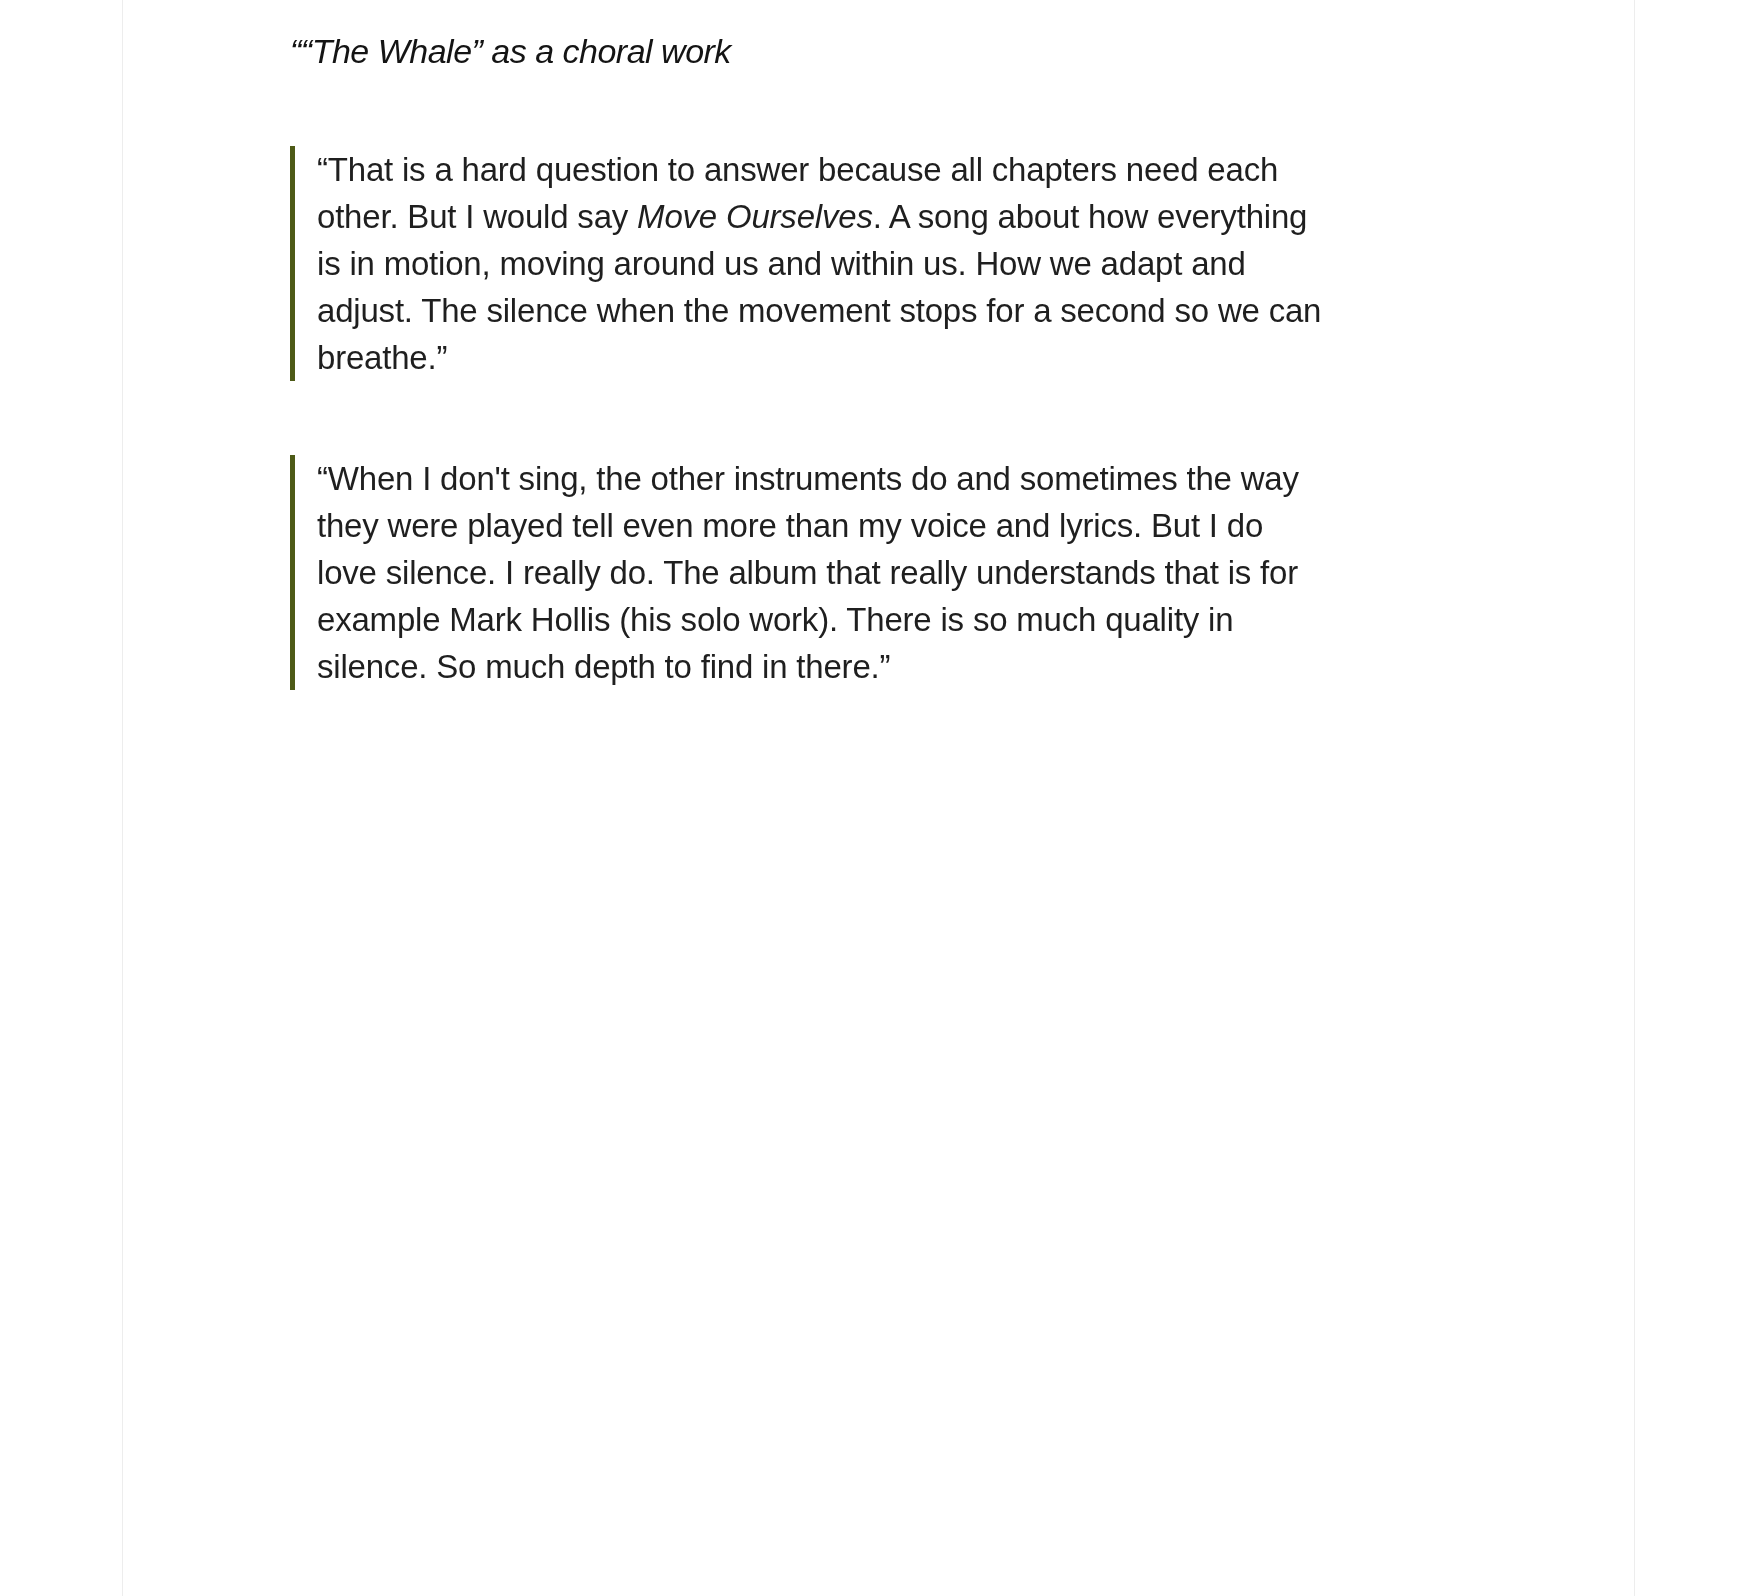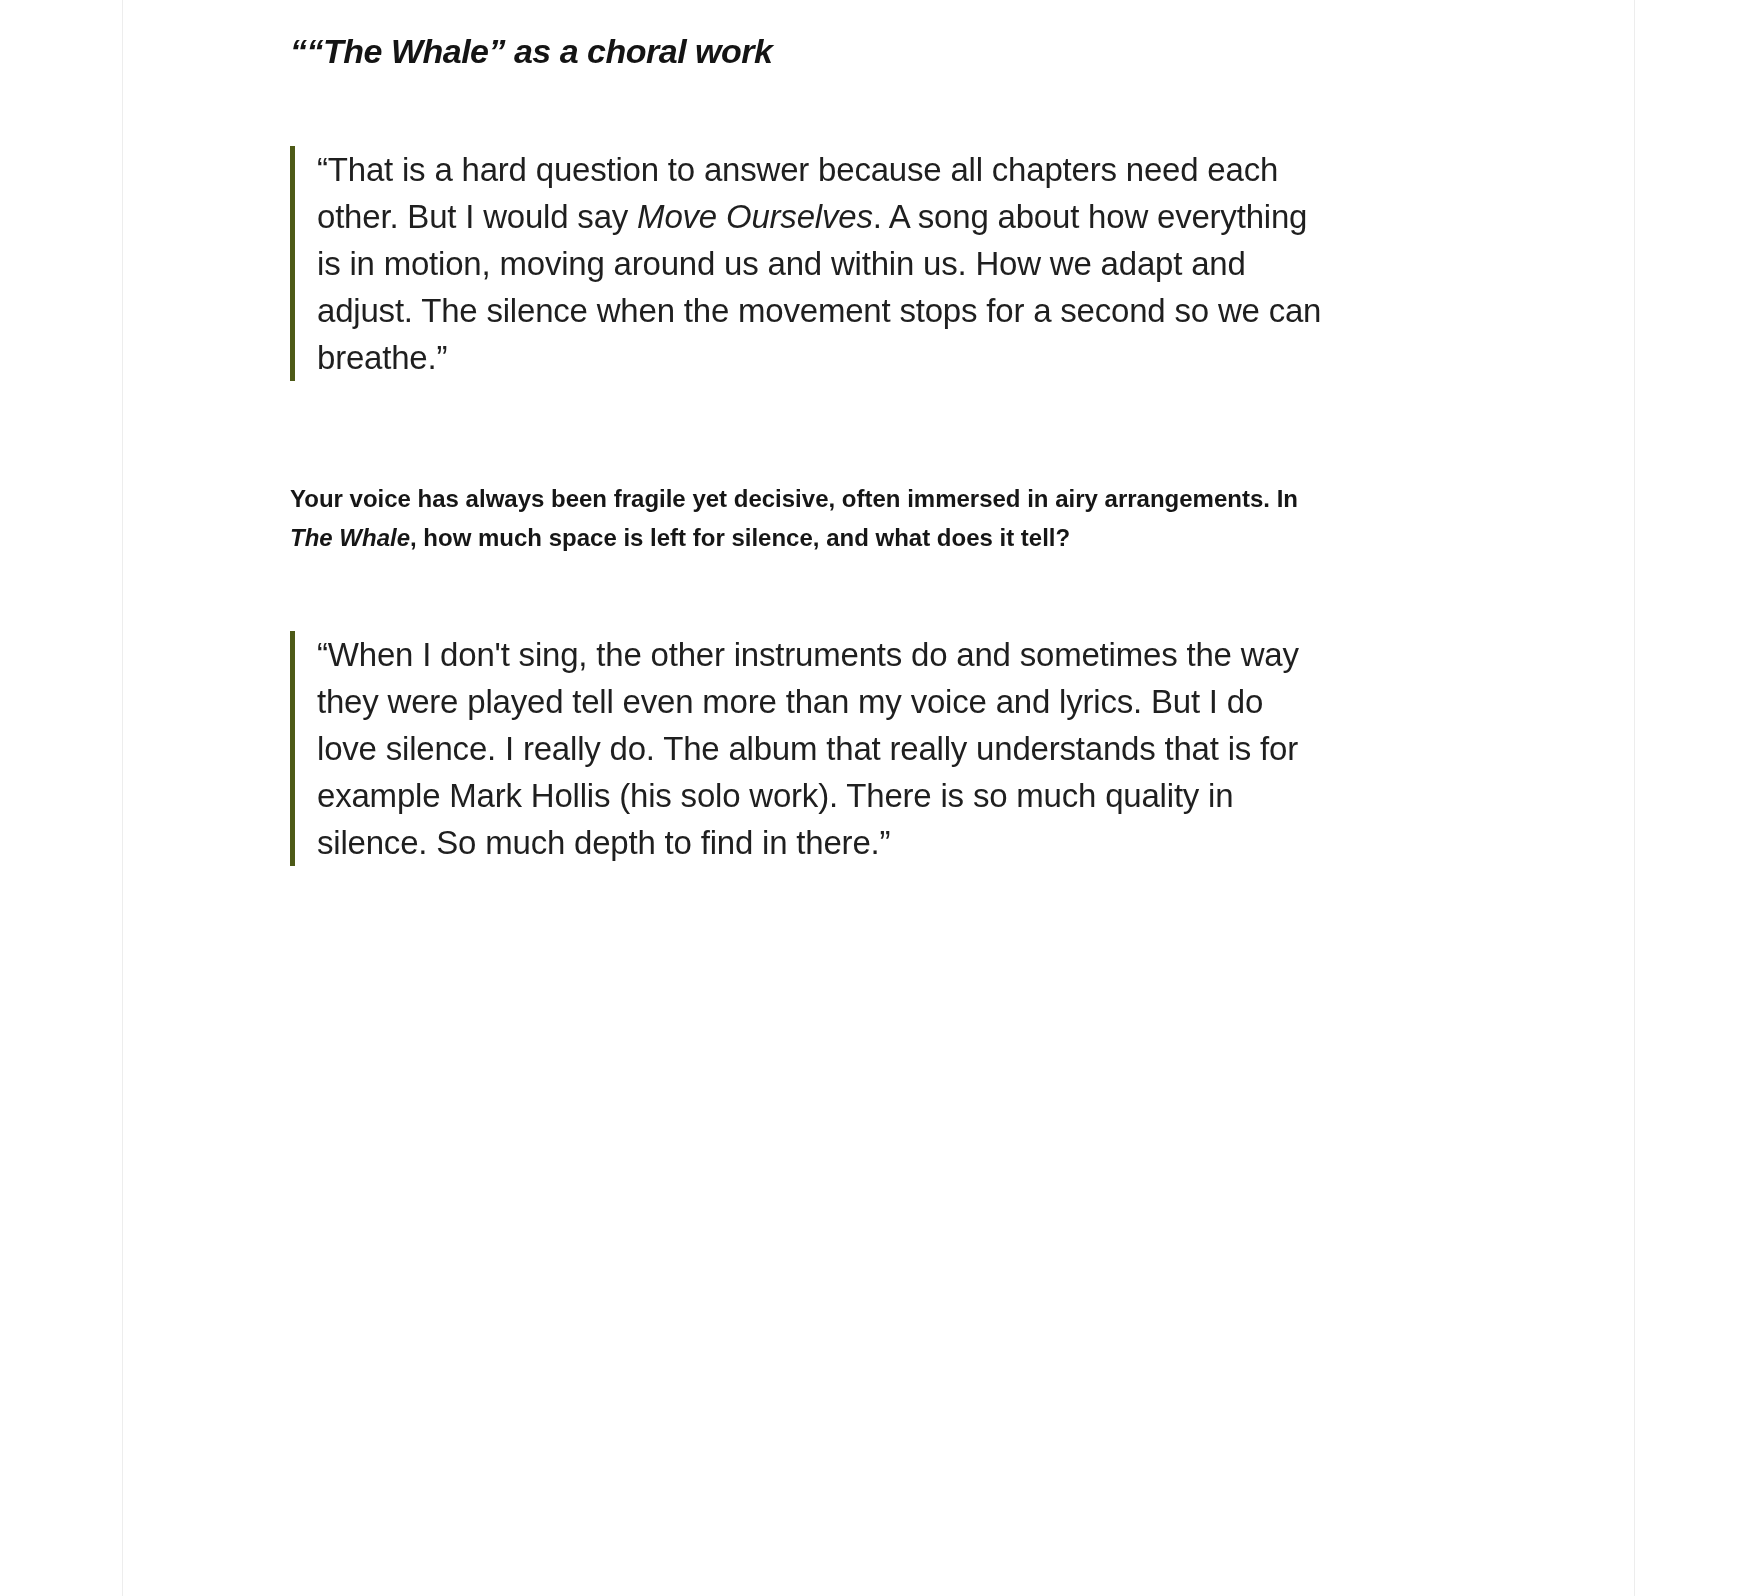--- a/index.html
+++ b/index.html
@@ -29,21 +29,21 @@
     border-right: 1px solid #ededed;
     padding: 30px 0 40px 167px;
   }
   .article-content {
     width: 1034px;
   }
   .section-heading {
     margin: 0;
     font-size: 34px;
     line-height: 42px;
-    font-weight: 700;
+    font-weight: 400;
     letter-spacing: -0.5px;
     color: #141414;
   }
   .section-heading.italic {
     font-style: italic;
   }
   .section-heading.bottom {
     margin-top: 86px;
     font-size: 31px;
     line-height: 40px;
@@ -81,21 +81,20 @@
 
 <div class="page">
   <div class="article-card">
     <div class="article-content">
 
       <h2 class="section-heading italic"><i>““The Whale” as a choral work</i></h2>
 
 
       <blockquote class="answer" style="border-left-color: rgb(77, 90, 23);"><span>“That is a hard question to answer because all chapters need each other. But I would say </span><i>Move Ourselves</i><span>. A song about how everything is in motion, moving around us and within us. How we adapt and adjust. The silence when the movement stops for a second so we can breathe.”</span></blockquote>
 
-      <p class="question after-quote"><span>Your voice has always been fragile yet decisive, often immersed in airy arrangements. In </span><i>The Whale</i><span>, how much space is left for silence, and what does it tell?</span></p>
 
       <blockquote class="answer" style="border-left-color: rgb(77, 90, 23);"><span>“When I don't sing, the other instruments do and sometimes the way they were played tell even more than my voice and lyrics. But I do love silence. I really do. The album that really understands that is for example Mark Hollis (his solo work). There is so much quality in silence. So much depth to find in there.”</span></blockquote>
 
 
 
 
     </div>
   </div>
 </div>
 

